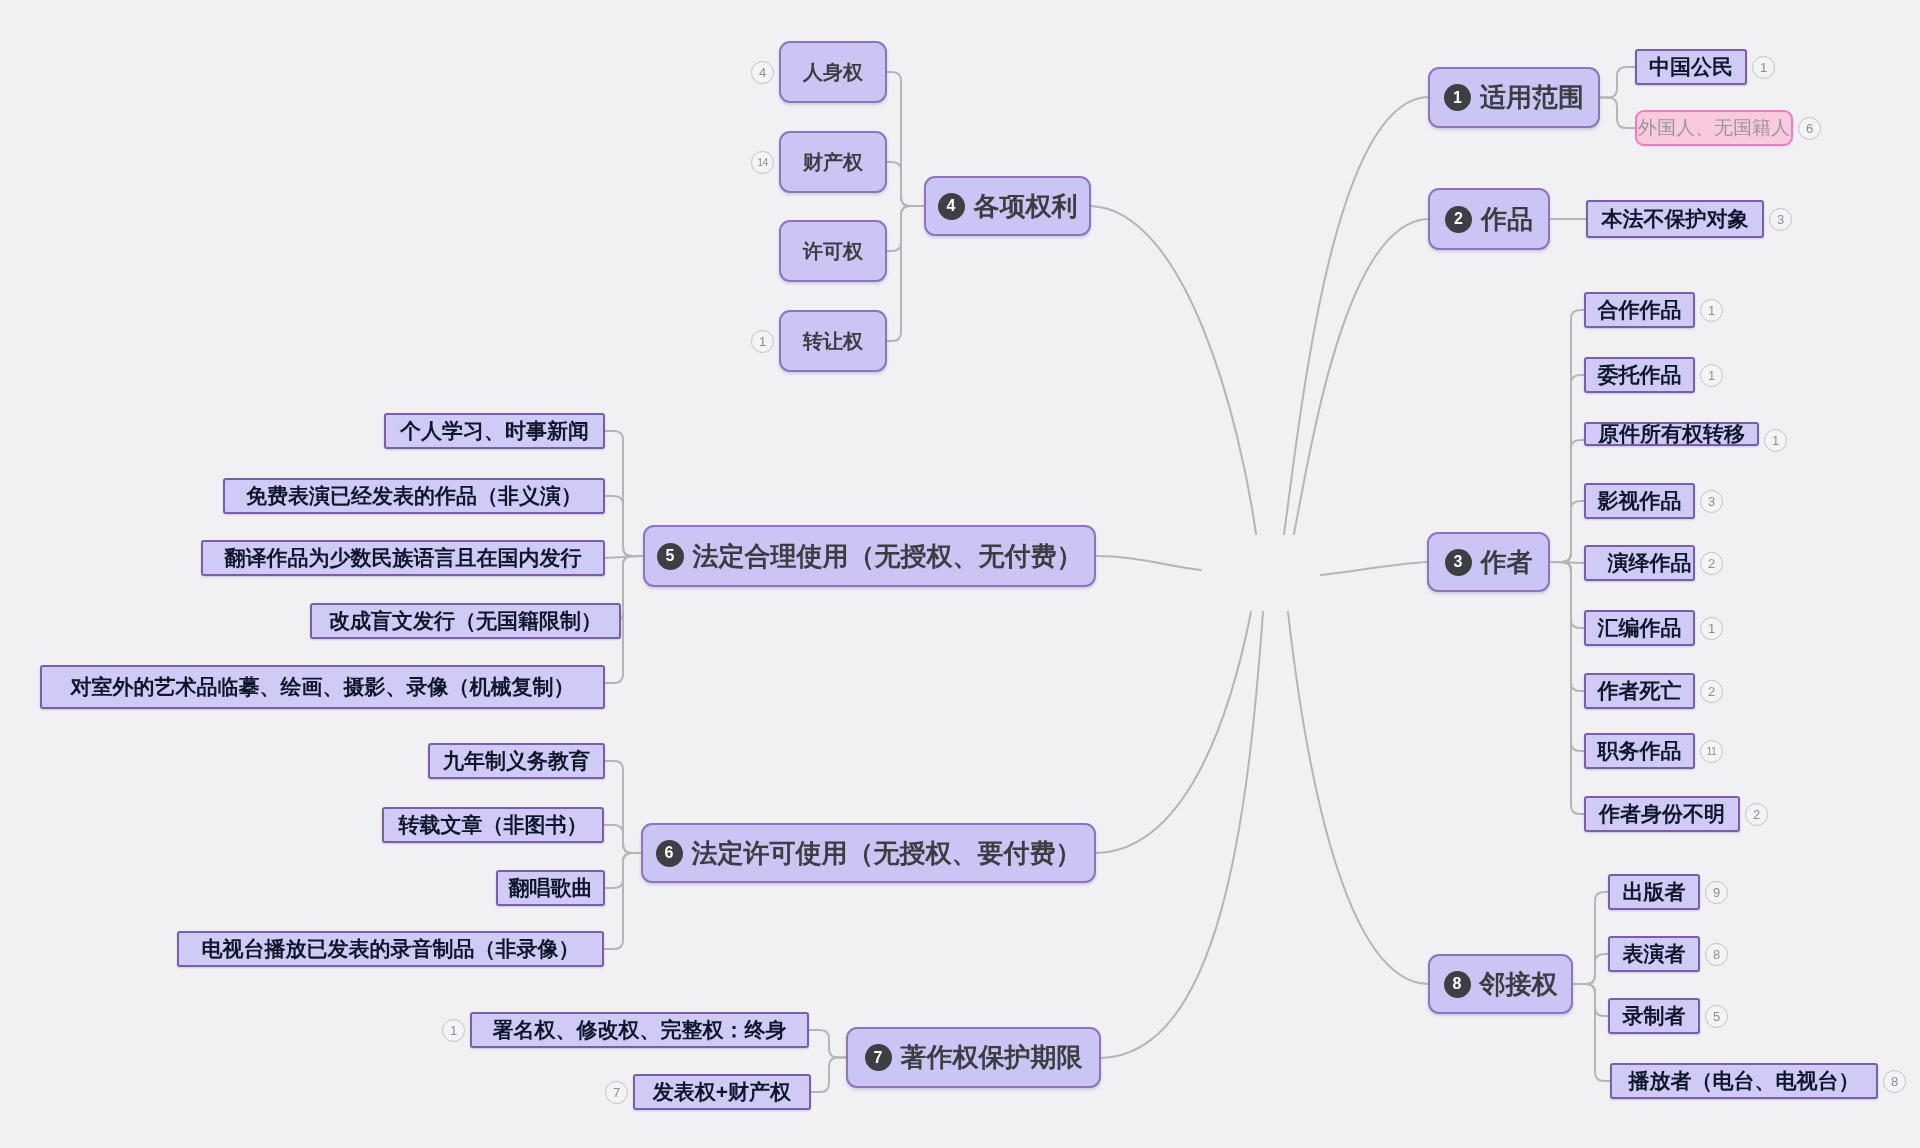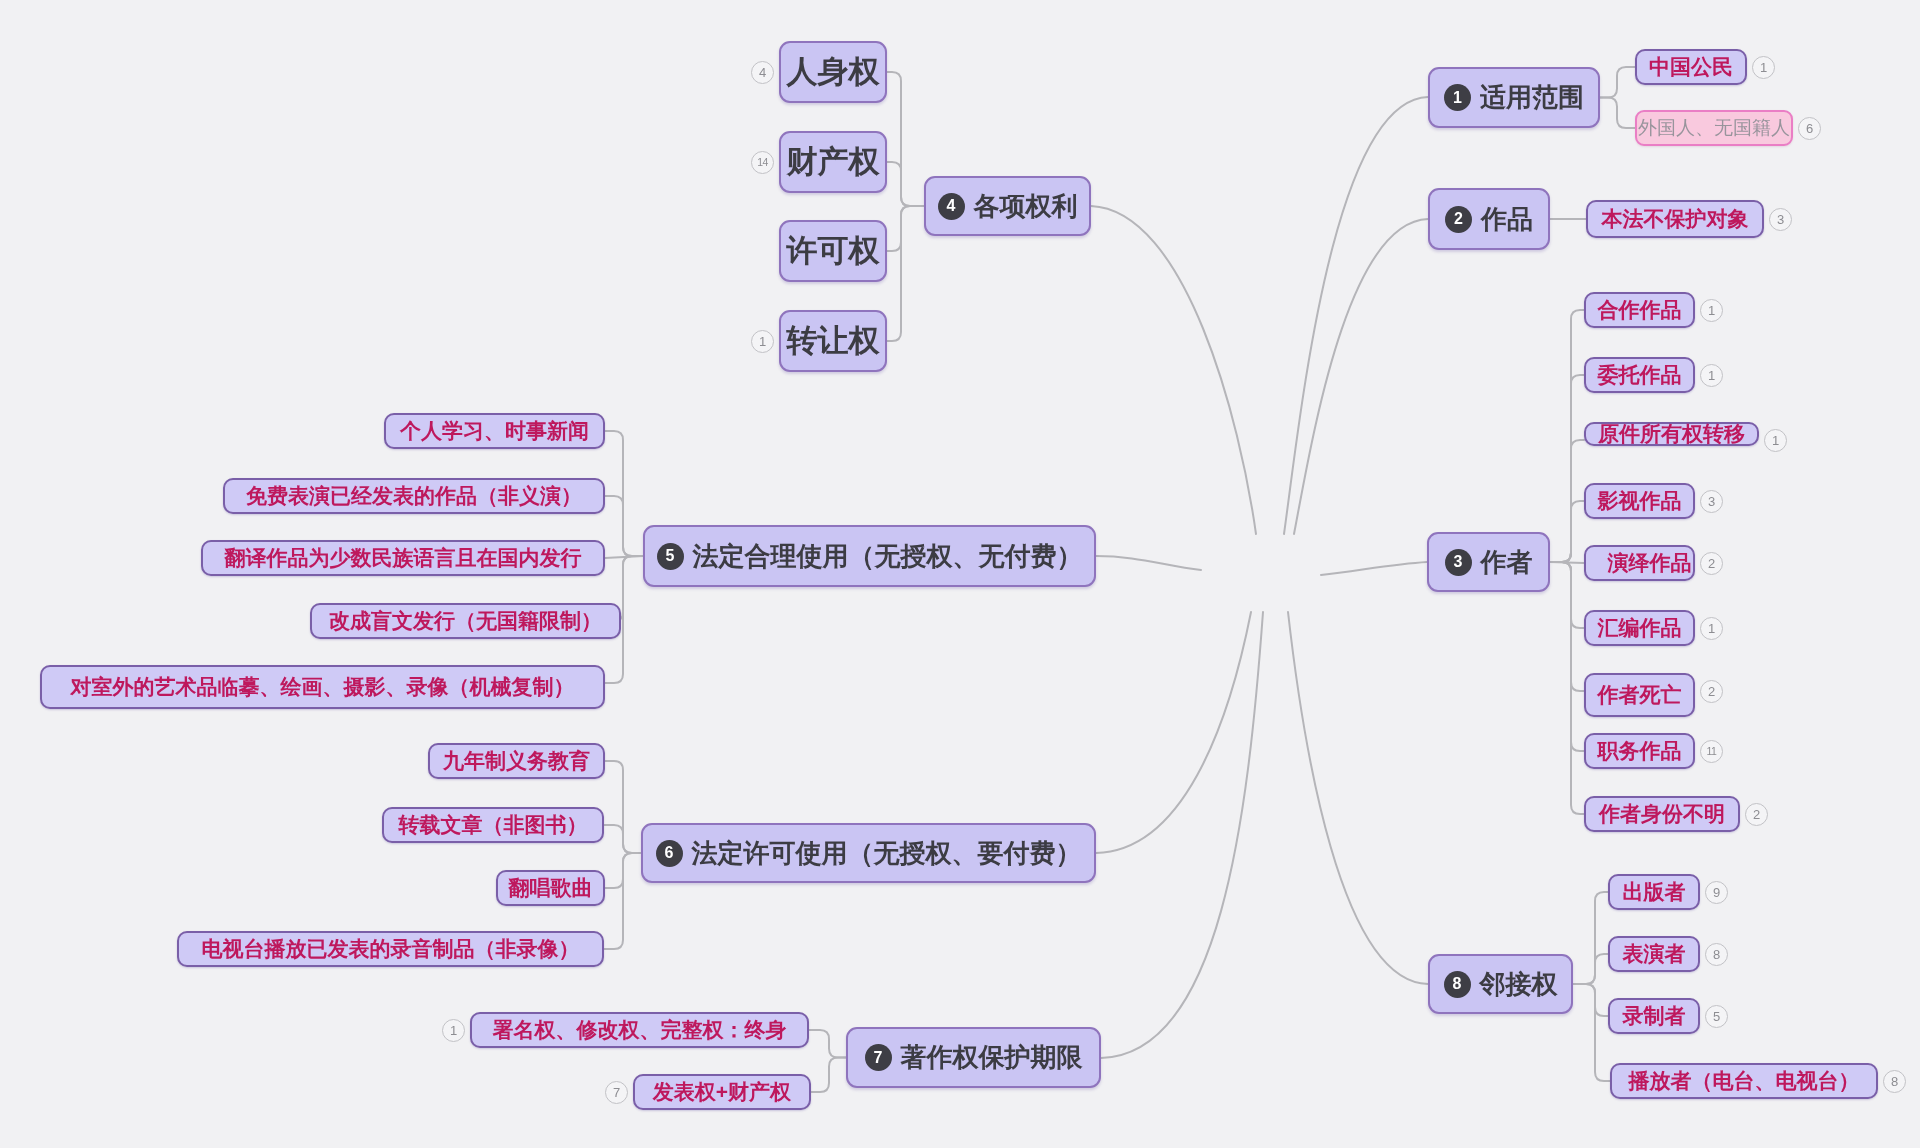--- a/index.html
+++ b/index.html
@@ -21,26 +21,26 @@
     color:#ffffff;font-size:30px;font-weight:400;
     box-shadow:0 2px 4px rgba(90,70,160,.25);
   }
   .branch{
     background:#cac5f3;border:2px solid #8f74bd;border-radius:11px;
     color:#3c3c43;font-size:26px;font-weight:bold;gap:9px;
     box-shadow:0 2px 3px rgba(90,70,160,.22);
   }
   .sub{
     background:#cac5f3;border:2px solid #8f74bd;border-radius:11px;
-    color:#3c3c43;font-size:31px;font-weight:bold;
+    color:#3c3c43;font-size:20px;font-weight:bold;
     box-shadow:0 2px 3px rgba(90,70,160,.22);
   }
   .leaf{
-    background:#cfcaf6;border:2px solid #7a5fa8;border-radius:10px;
-    color:#be185d;font-size:21px;font-weight:bold;
+    background:#cfcaf6;border:2px solid #7a5fa8;border-radius:3px;
+    color:#0f172a;font-size:21px;font-weight:bold;
     box-shadow:0 1px 2px rgba(90,70,160,.25);
   }
   .pink{
     background:#f9c9de;border:2px solid #ea7ec5;border-radius:9px;
     color:#98949c;font-size:19px;font-weight:400;
     box-shadow:0 1px 2px rgba(160,70,120,.15);
   }
   .disc{
     width:27px;height:27px;border-radius:50%;background:#3e3e45;
     color:#ffffff;font-size:16px;font-weight:bold;flex:none;
@@ -125,21 +125,21 @@
       <div class="node leaf" style="left: 1584px; top: 357px; width: 111px; height: 36px;">委托作品</div>
       <div class="badge" style="left: 1700px; top: 363.5px;">1</div>
       <div class="node leaf" style="left: 1584px; top: 422px; width: 175px; height: 24px;">原件所有权转移</div>
       <div class="badge" style="left: 1764px; top: 428.5px;">1</div>
       <div class="node leaf" style="left: 1584px; top: 483px; width: 111px; height: 36px;">影视作品</div>
       <div class="badge" style="left: 1700px; top: 489.5px;">3</div>
       <div class="node leaf" style="left: 1584px; top: 545px; width: 111px; height: 36px; padding-left: 20px;">演绎作品</div>
       <div class="badge" style="left: 1700px; top: 551.5px;">2</div>
       <div class="node leaf" style="left: 1584px; top: 610px; width: 111px; height: 36px;">汇编作品</div>
       <div class="badge" style="left: 1700px; top: 616.5px;">1</div>
-      <div class="node leaf" style="left: 1584px; top: 673px; width: 111px; height: 44px;">作者死亡</div>
+      <div class="node leaf" style="left: 1584px; top: 673px; width: 111px; height: 36px;">作者死亡</div>
       <div class="badge" style="left: 1700px; top: 679.5px;">2</div>
       <div class="node leaf" style="left: 1584px; top: 733px; width: 111px; height: 36px;">职务作品</div>
       <div class="badge two" style="left: 1700px; top: 739.5px;">11</div>
       <div class="node leaf" style="left: 1584px; top: 796px; width: 156px; height: 36px;">作者身份不明</div>
       <div class="badge" style="left: 1745px; top: 802.5px;">2</div>
       <div class="node branch" style="left: 924px; top: 176px; width: 167px; height: 60px;">
         <span class="disc">4</span>
         <span>各项权利</span>
       </div>
       <div class="node sub" style="left: 779px; top: 41px; width: 108px; height: 62px;">人身权</div>

